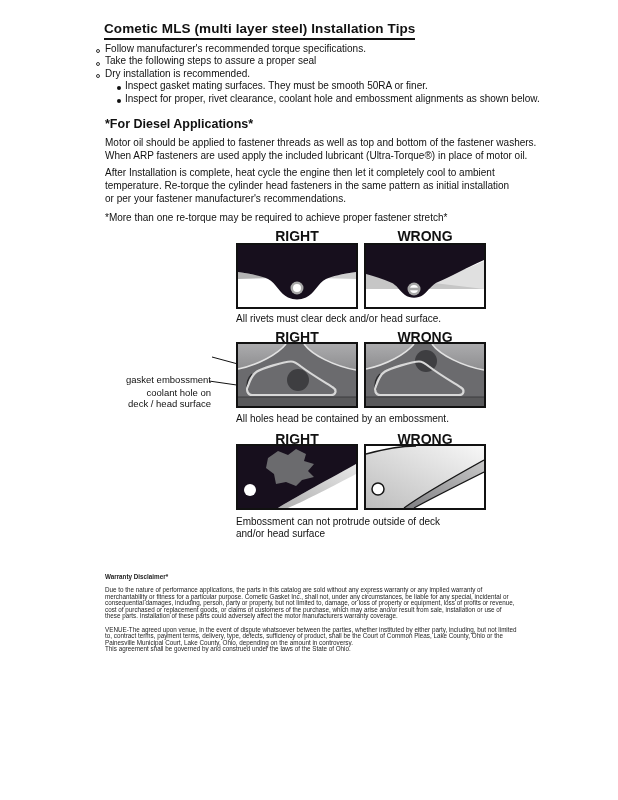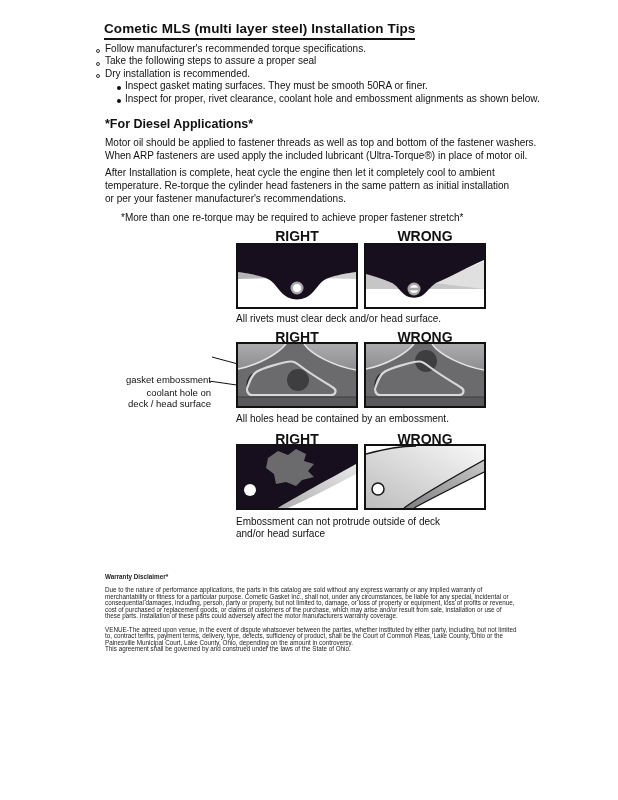--- a/index.html
+++ b/index.html
@@ -13,21 +13,21 @@
     font-size:13.5px; font-weight:bold; letter-spacing:.1px;
     border-bottom:2px solid #111; padding-bottom:2px; display:inline-block;
   }
   .bullets { position:absolute; left:96px; top:43px; width:470px; font-size:10px; line-height:12.4px; }
   .bullet { display:flex; align-items:center; }
   .o-marker { width:4px; height:4px; border:1px solid #333; border-radius:50%; margin:4px 5px 0 0; flex:none; }
   .sub { margin-left:21px; }
   .b-marker { width:4px; height:4px; background:#111; border-radius:50%; margin:4px 4px 0 0; flex:none; }
   .diesel-heading { position:absolute; left:105px; top:117px; font-size:12.5px; font-weight:bold; }
   .para { position:absolute; left:105px; width:470px; font-size:10px; line-height:13px; white-space:pre-line; }
-  .p1 { top:136px; } .p2 { top:166px; } .note { top:211px;margin-left:16px; }
+  .p1 { top:136px; } .p2 { top:166px; } .note { top:211px; }
   .fig-label { position:absolute; width:122px; text-align:center; font-size:14px; font-weight:bold; }
   .panel { position:absolute; width:122px; height:66px; border:2px solid #111; background:#fff; }
   .panel svg { display:block; width:118px; height:62px; }
   .caption { position:absolute; left:236px; font-size:10px; line-height:11.5px; white-space:pre-line; }
   .annot { position:absolute; left:106px; width:105px; text-align:right; font-size:9.5px; line-height:10.5px; white-space:pre-line; }
   .leader { position:absolute; left:205px; top:350px; pointer-events:none; }
   .fineprint { position:absolute; left:105px; top:574px; width:412px; font-size:6.3px; line-height:6.6px; color:#1c1c1c; }
   .fineprint p { margin-bottom:6.5px; white-space:pre-line; }
   .fp-head { font-weight:bold; }
   .page-code { position:absolute; left:387px; top:752px; font-size:14px; letter-spacing:.3px; }

